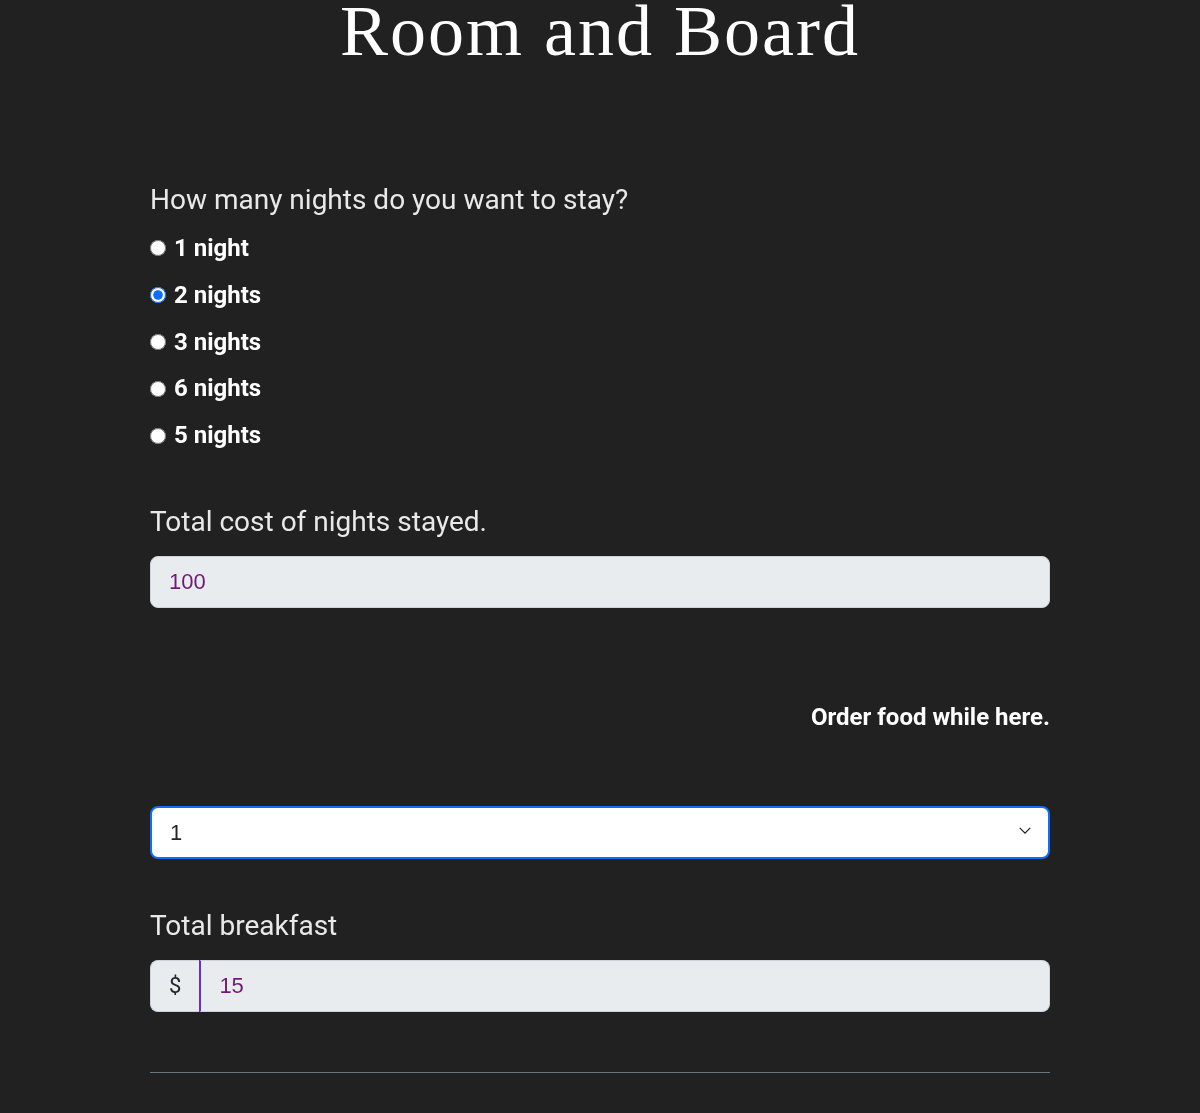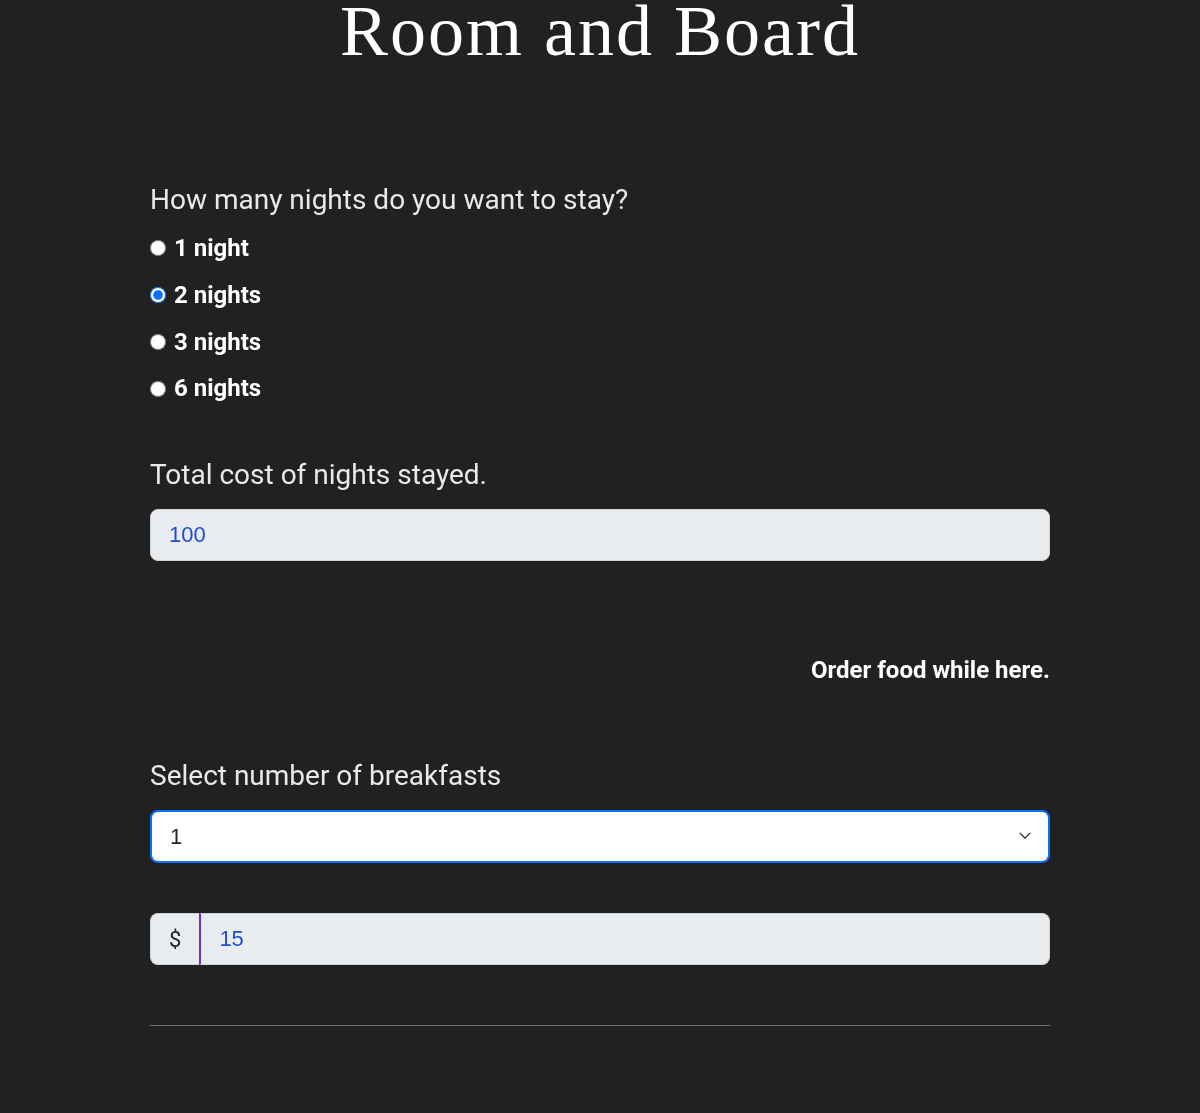--- a/index.html
+++ b/index.html
@@ -60,21 +60,21 @@
       width: 100%;
       padding: 12px 18px;
       font-size: 22px;
       background-color: #e9ecef;
       border: 1px solid #ced4da;
       border-radius: 8px;
       color: #212529;
     }
     .form-control:disabled, .form-control.readonly {
       background-color: #e9ecef;
-      color: #1d4ed8;
+      color: #701a75;
     }
     .total-nights-group {
       margin-bottom: 95px;
     }
     .order-food-heading {
       font-size: 24px;
       font-weight: 700;
       text-align: right;
       margin-bottom: 75px;
       color: #ffffff;
@@ -149,44 +149,48 @@
       <label>2 nights</label>
     </div>
     <div class="radio-row">
       <input type="radio" name="nights" value="3" style="">
       <label>3 nights</label>
     </div>
     <div class="radio-row">
       <input type="radio" name="nights" value="4" style="">
       <label>6 nights</label>
     </div>
+    <div class="radio-row">
+      <input type="radio" name="nights" value="5" style="">
+      <label>5 nights</label>
+    </div>
   </div>
 
   <div class="total-nights-group">
     <label class="form-label">Total cost of nights stayed.</label>
     <input type="text" class="form-control readonly" readonly="" value="100" style="">
   </div>
 
   <p class="order-food-heading">Order food while here.</p>
 
   <div class="breakfast-select-group">
-    <label class="form-label">Select number of breakfasts</label>
     <div class="select-wrapper">
       <select class="form-select">
         <option>1</option>
       </select>
       <span class="chevron">
         <svg width="14" height="14" viewBox="0 0 16 16" fill="none" stroke="currentColor" stroke-width="1.5">
           <path d="M2 5 L8 11 L14 5"></path>
         </svg>
       </span>
     </div>
   </div>
 
   <div>
+    <label class="form-label">Total breakfast</label>
     <div class="input-group">
       <span class="input-group-text">$</span>
       <input type="text" class="form-control readonly" readonly="" value="15" style="">
     </div>
   </div>
 
   <hr>
 </div>
 
 </body></html>

